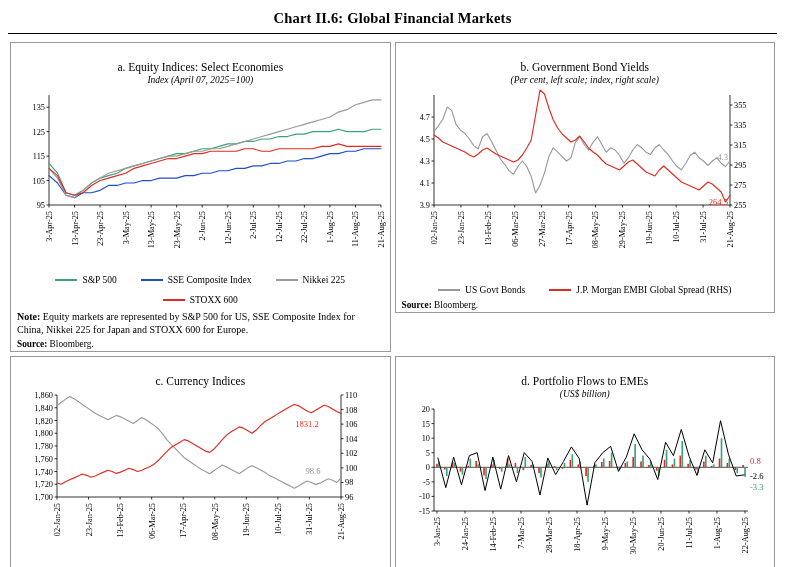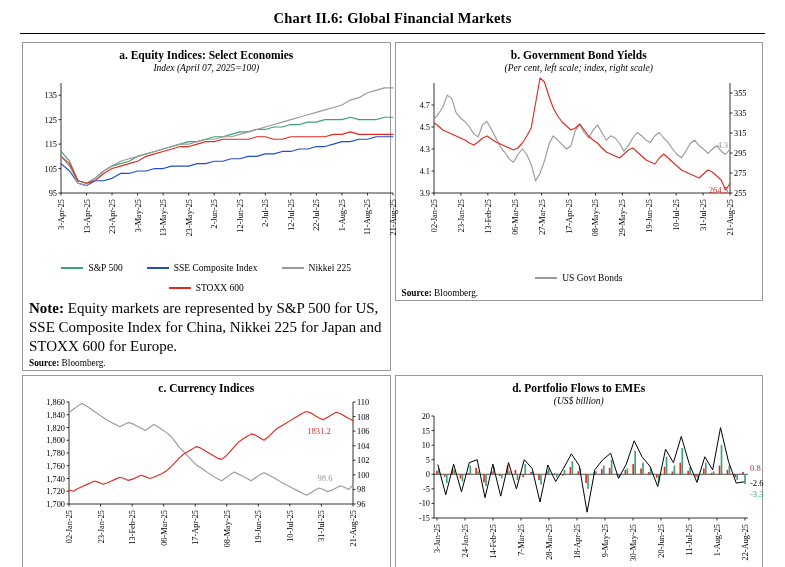--- a/index.html
+++ b/index.html
@@ -3,41 +3,41 @@
 <meta charset="utf-8">
 <style>
   html,body{margin:0;padding:0;}
   body{
     width:785px;height:567px;
     background:#ffffff;
     font-family:"Liberation Serif", serif;
     color:#000;
     overflow:hidden;
   }
-  .page{position:relative;width:785px;height:567px;box-sizing:border-box;padding:6px 20px;}
+  .page{position:relative;width:785px;height:567px;box-sizing:border-box;padding:6px 8px;}
   .chart-title{
     text-align:center;font-weight:bold;font-size:14.5px;letter-spacing:.2px;
     padding:4px 0 6px 0;
   }
   .rule{height:1px;background:#000;margin:0 0 6px 0;}
   .grid{display:flex;flex-wrap:wrap;gap:0;}
   .cell{width:50%;box-sizing:border-box;}
   .panel{
     border:1px solid #9a9a9a;box-sizing:border-box;margin:2px;
     padding:4px 4px 2px 4px;background:#fff;
   }
-  .p-title{text-align:center;font-weight:bold;font-size:11.5px;margin-top:2px;}
+  .p-title{text-align:center;font-weight:normal;font-size:11.5px;margin-top:14px;}
   .p-sub{text-align:center;font-style:italic;font-size:9.5px;margin-top:2px;margin-bottom:2px;}
   .plot{position:relative;}
   svg{display:block;}
   .legend{display:flex;justify-content:center;flex-wrap:wrap;gap:10px 24px;font-size:9.5px;padding:3px 2px 2px 2px;}
   .lg{display:flex;align-items:center;gap:5px;white-space:nowrap;}
   .lg .swatch-line{width:22px;height:0;border-top:2px solid #000;display:inline-block;}
   .lg .swatch-box{width:16px;height:9px;display:inline-block;}
-  .note{font-size:15px;line-height:1.25;margin:4px 2px 0 2px;}
+  .note{font-size:10px;line-height:1.25;margin:4px 2px 0 2px;}
   .note b{font-weight:bold;}
   .src{font-size:9.3px;margin:3px 2px 0 2px;}
   .footer-band{border:1px solid #9a9a9a;margin:2px;padding:3px 5px;box-sizing:border-box;}
   .tick{font-size:8.3px;fill:#000;font-family:"Liberation Serif", serif;}
   .vtick{font-size:8.3px;fill:#000;font-family:"Liberation Serif", serif;}
   .dlabel{font-size:8.6px;font-family:"Liberation Serif", serif;}
   .axis{stroke:#000;stroke-width:.8;fill:none;}
 </style>
 </head>
 <body>
@@ -186,20 +186,24 @@
               <line x1="303.09090909090907" y1="118" x2="303.09090909090907" y2="120.5" class="axis"></line>
               <text x="306.09090909090907" y="124" class="tick" text-anchor="end" fill="#000" transform="rotate(-90 306.09090909090907 124)">31-Jul-25</text>
               <line x1="330" y1="118" x2="330" y2="120.5" class="axis"></line>
               <text x="333" y="124" class="tick" text-anchor="end" fill="#000" transform="rotate(-90 333 124)">21-Aug-25</text>
             </svg>
         </div>
         <div class="legend">
           <span class="lg">
               <span class="swatch-line" style="border-color:#9a9a9a"></span>
               <span>US Govt Bonds</span>
+            </span>
+          <span class="lg">
+              <span class="swatch-line" style="border-color:#e02b20"></span>
+              <span>J.P. Morgan EMBI Global Spread (RHS)</span>
             </span>
         </div>
         <div class="src">
           <b>Source:</b><span> Bloomberg.</span>
         </div>
       </div>
     </div>
 
     <div class="cell">
       <div class="panel">

